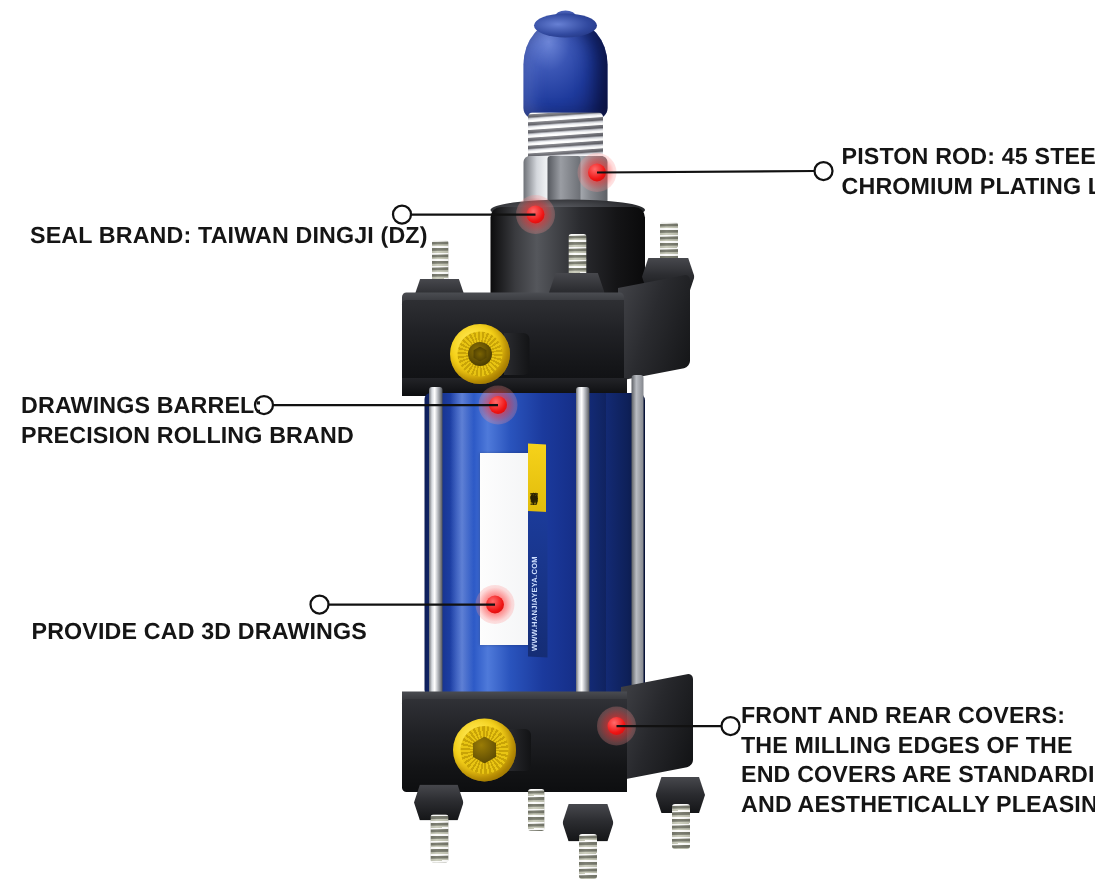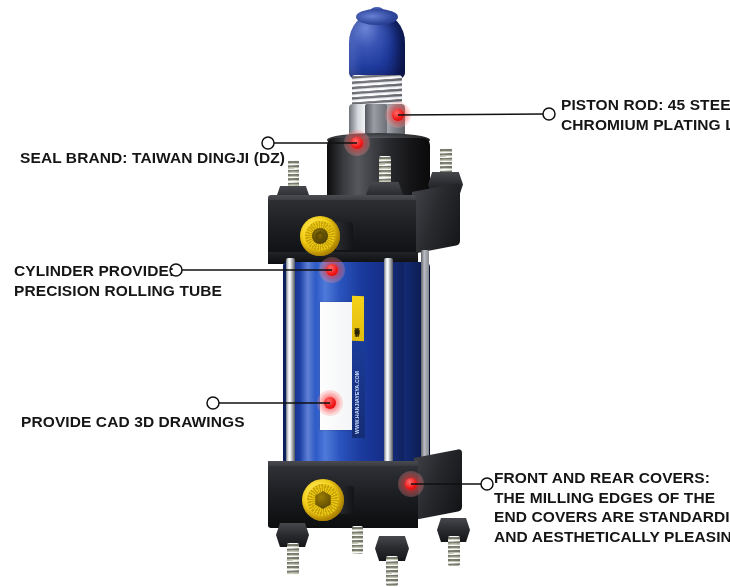--- a/index.html
+++ b/index.html
@@ -351,22 +351,22 @@
   <div class="callout" id="c-piston">
     <div>PISTON ROD: 45 STEEL</div>
     <div>CHROMIUM PLATING LAYER 2-3 WIRES</div>
   </div>
 
   <div class="callout" id="c-seal">
     <div>SEAL BRAND: TAIWAN DINGJI (DZ)</div>
   </div>
 
   <div class="callout" id="c-barrel">
-    <div>CYLINDER PROVIDE:</div>
-    <div>PRECISION ROLLING TUBE</div>
+    <div>DRAWINGS BARREL:</div>
+    <div>PRECISION ROLLING BRAND</div>
   </div>
 
   <div class="callout" id="c-cad">
     <div>PROVIDE CAD 3D DRAWINGS</div>
   </div>
 
   <div class="callout" id="c-covers">
     <div>FRONT AND REAR COVERS:</div>
     <div>THE MILLING EDGES OF THE</div>
     <div>END COVERS ARE STANDARDIZED</div>

